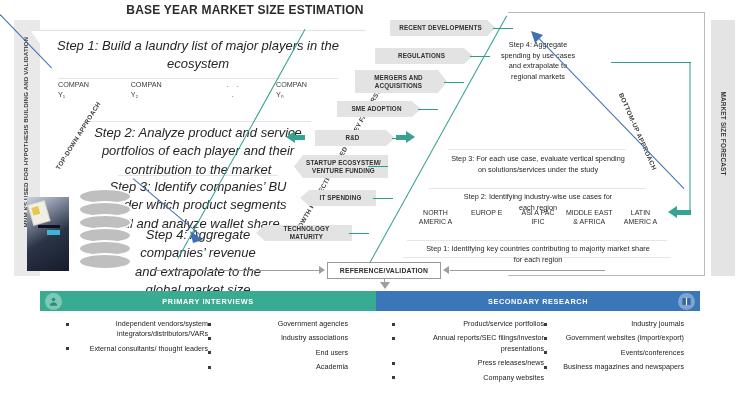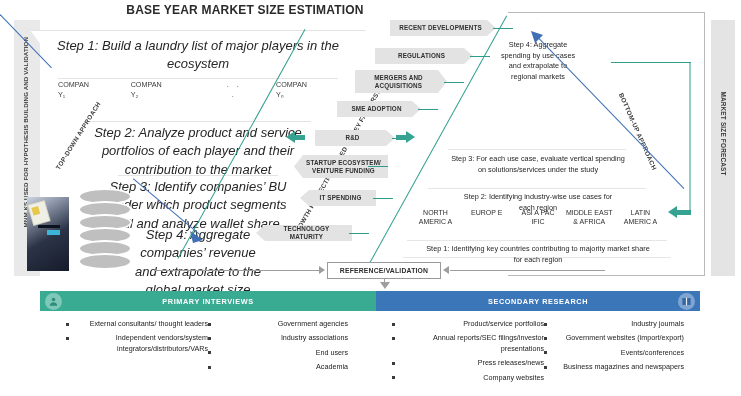--- a/index.html
+++ b/index.html
@@ -484,22 +484,22 @@
           <svg width="11" height="11" viewBox="0 0 16 16">
             <circle cx="8" cy="5" r="2.6" fill="#2e8d78"></circle>
             <path d="M2.6 14c0-3 2.4-5 5.4-5s5.4 2 5.4 5z" fill="#2e8d78"></path>
           </svg>
         </div>
         <span>PRIMARY INTERVIEWS</span>
       </div>
       <div class="cols">
         <div class="col c1">
           <ul>
+            <li>Independent vendors/system integrators/distributors/VARs</li>
             <li>External consultants/ thought leaders</li>
-            <li>Independent vendors/system integrators/distributors/VARs</li>
           </ul>
         </div>
         <div class="col c2">
           <ul>
             <li>Government agencies</li>
             <li>Industry associations</li>
             <li>End users</li>
             <li>Academia</li>
           </ul>
         </div>

